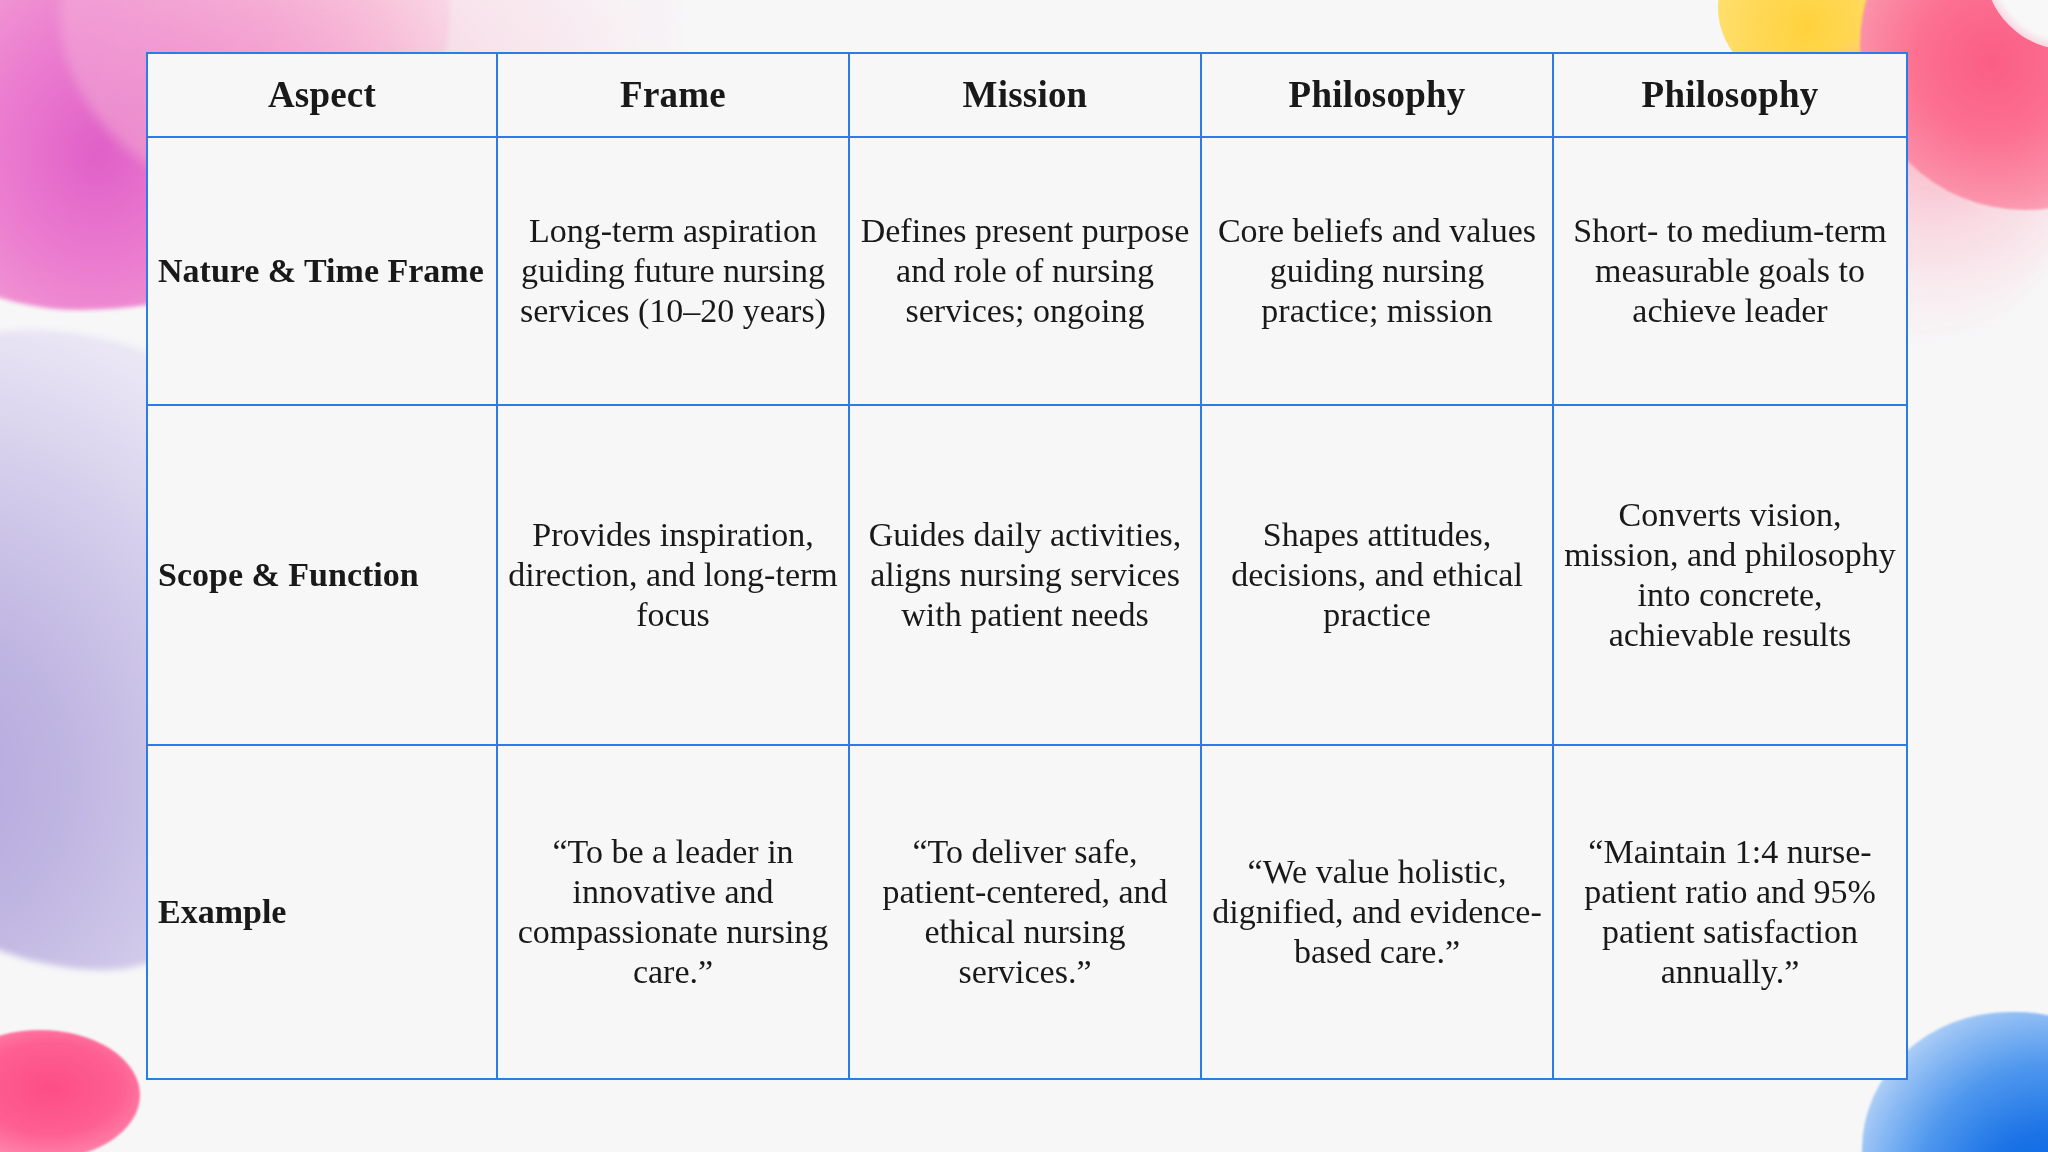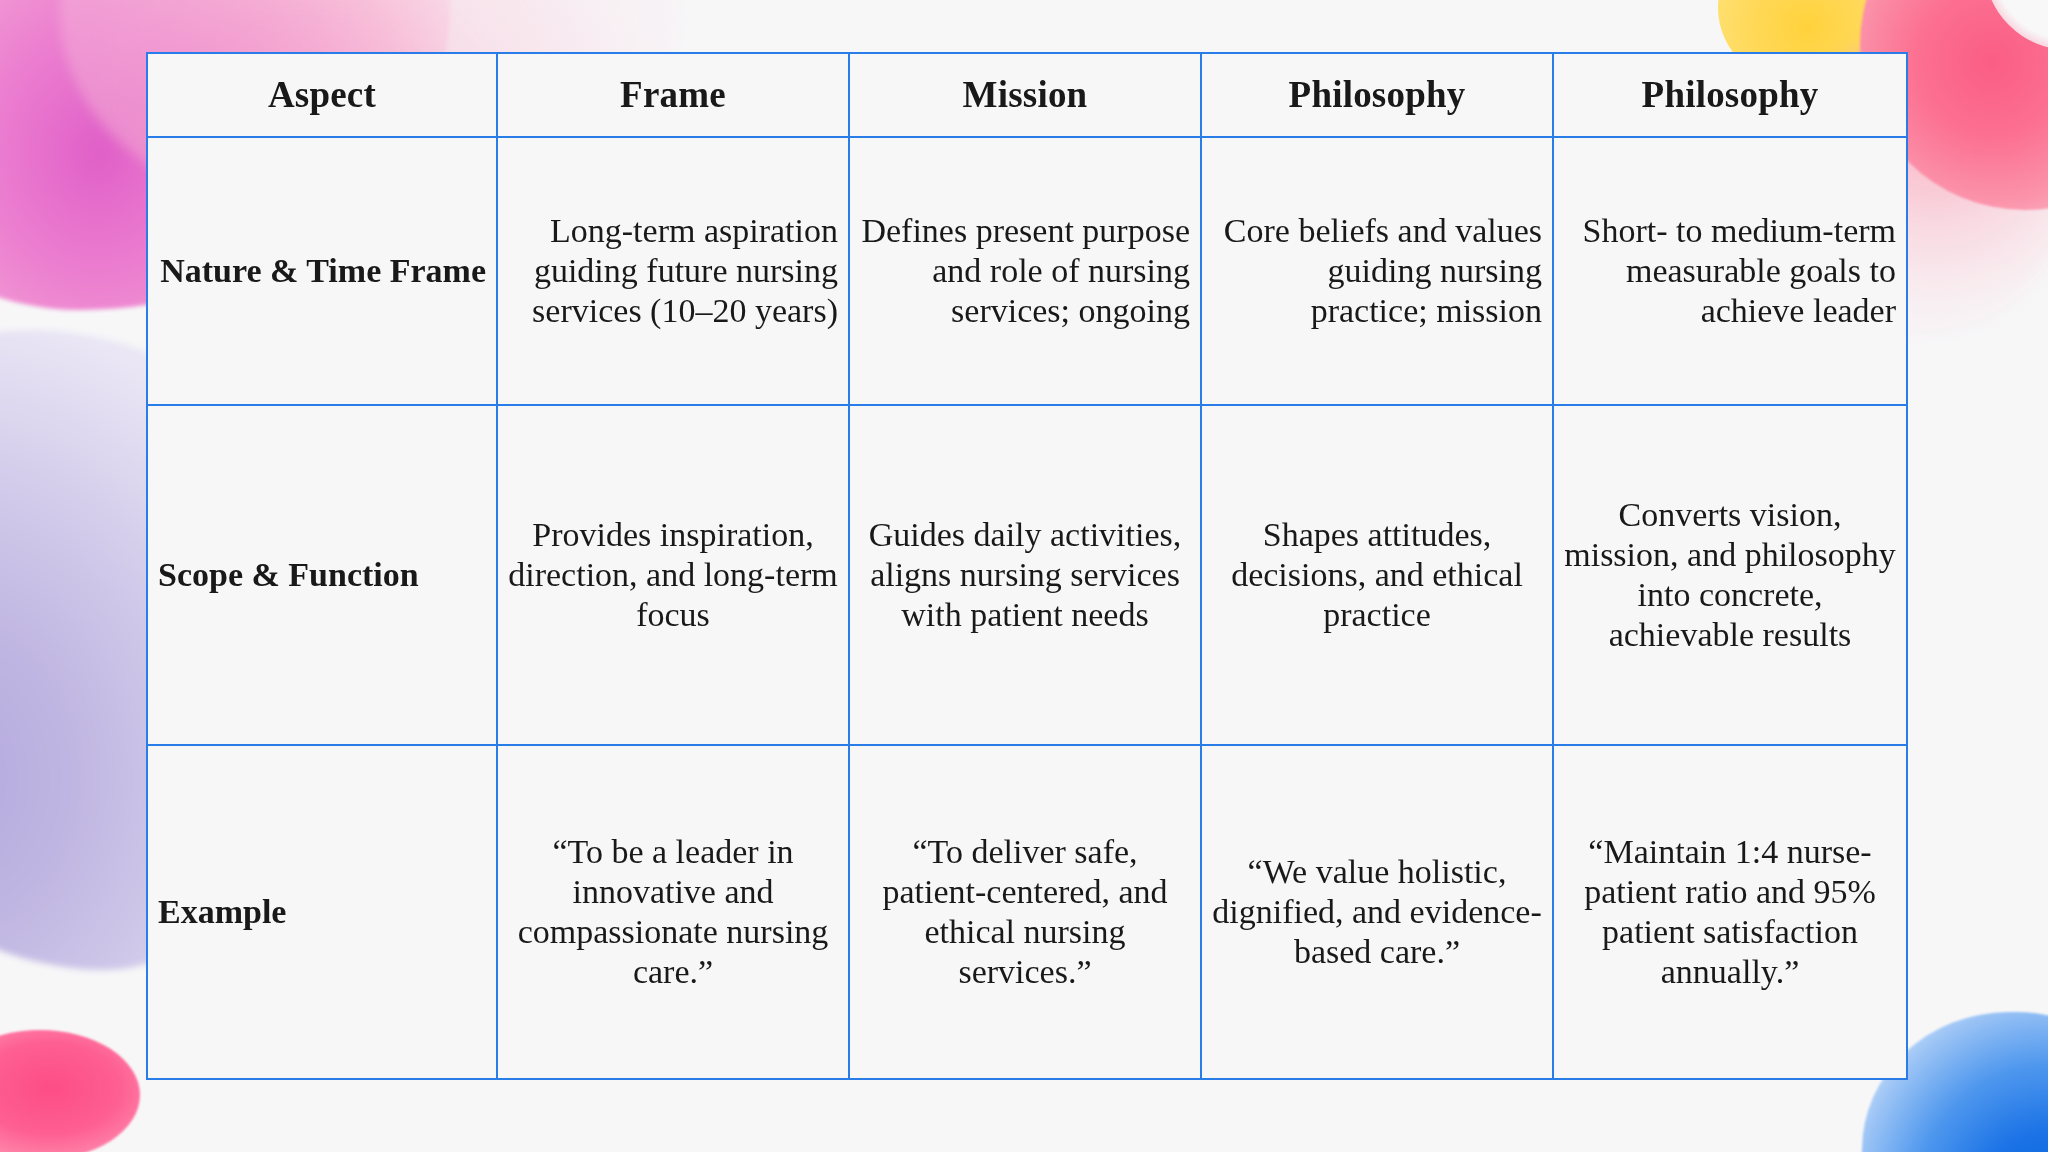--- a/index.html
+++ b/index.html
@@ -174,21 +174,21 @@
     line-height: 1.18;
     padding-left: 22px;
     padding-right: 12px;
   }
   td.cell {
     text-align: center;
     font-size: 34px;
     line-height: 1.17;
     font-weight: normal;
   }
-  tbody tr.r0 td { height: 250px; text-align: right; }
+  tbody tr.r0 td { height: 250px; }
   tbody tr.r1 td { height: 322px; }
   tbody tr.r2 td { height: 316px; }
 </style>
 </head>
 <body>
 
 <div id="decor">
   <div class="blob blob-tl"></div>
   <div class="blob blob-tl2"></div>
   <div class="blob blob-lav"></div>

